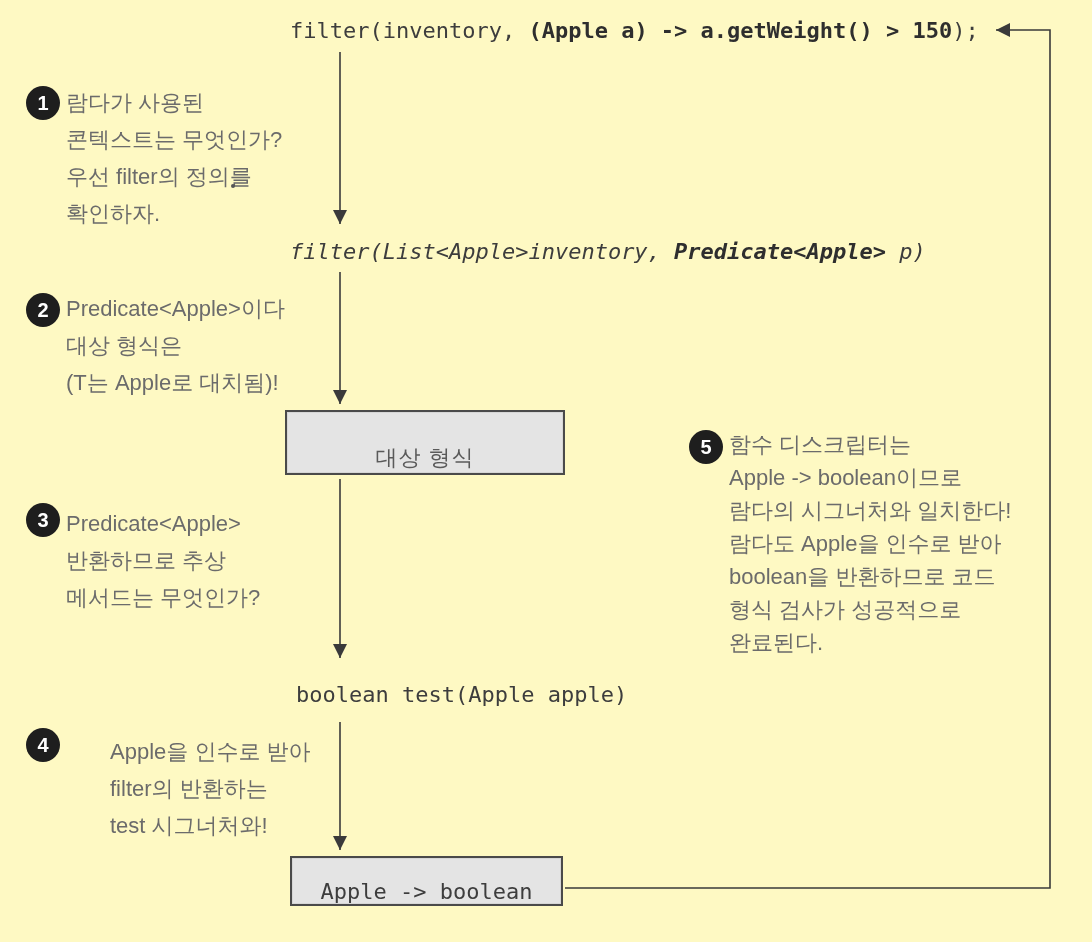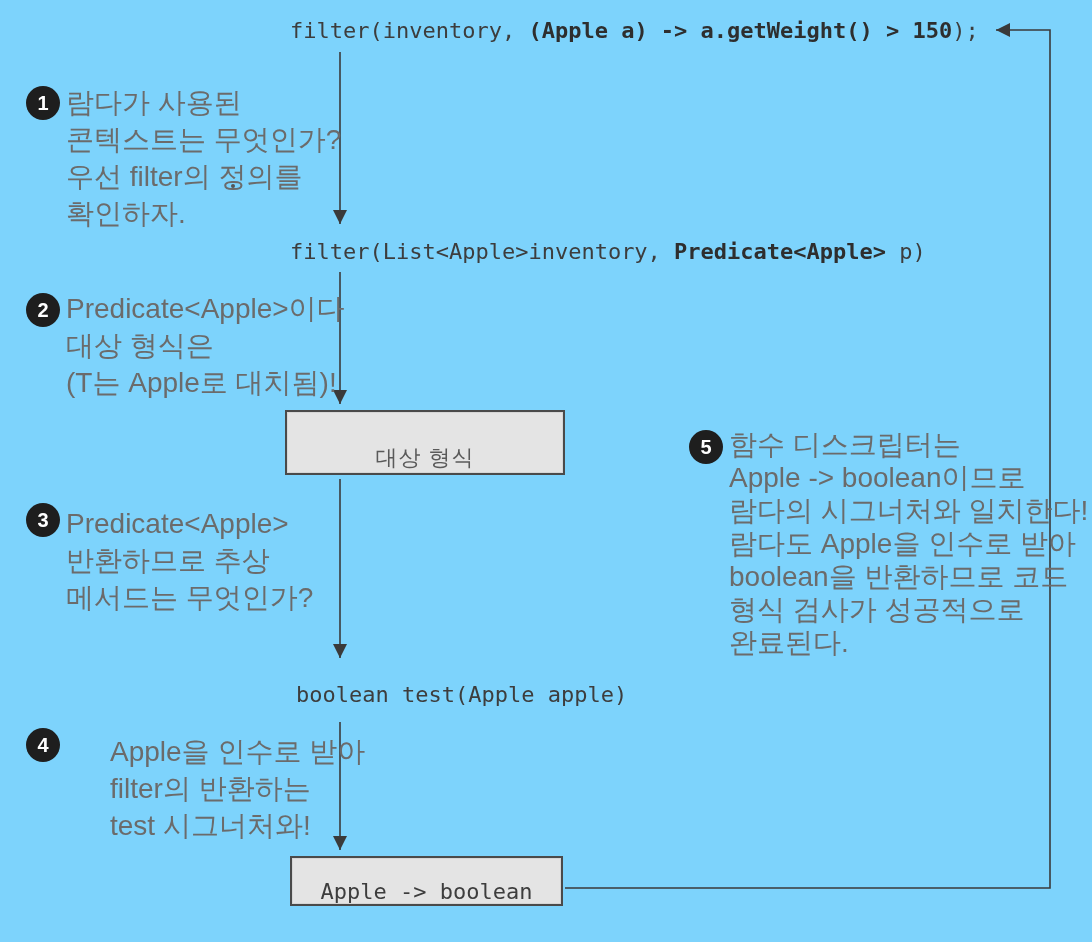--- a/index.html
+++ b/index.html
@@ -1,20 +1,20 @@
 <!DOCTYPE html>
 <html><head>
 <meta charset="utf-8">
 <style>
   * { margin:0; padding:0; box-sizing:border-box; }
   body { background:#ffffff; }
   #canvas {
     position:relative;
     width:1092px; height:942px;
-    background:#7dd3fc;
+    background:#fef9c3;
     overflow:hidden;
     font-family:"Liberation Sans","DejaVu Sans",sans-serif;
   }
   .code {
     position:absolute;
     font-family:"DejaVu Sans Mono","Liberation Mono",monospace;
     font-size:22px;
     color:#3d3d3d;
     white-space:pre;
   }
@@ -33,21 +33,21 @@
     width:34px; height:34px;
     border-radius:50%;
     background:#1e1e1e;
     color:#ffffff;
     font-weight:bold; font-size:20px;
     display:flex; align-items:center; justify-content:center;
   }
   .step-text {
     position:absolute;
     color:#6b6b6b;
-    font-size:28px;
+    font-size:22px;
   }
   .step-text .ln { line-height:37px; white-space:pre; }
   .step-text.tight .ln { line-height:33px; }
   #svg-overlay { position:absolute; left:0; top:0; pointer-events:none; }
   .stray-dot {
     position:absolute; left:231px; top:184px;
     width:4px; height:4px; border-radius:50%;
     background:#555555;
   }
 </style>
@@ -64,21 +64,21 @@
     </defs>
     <line x1="340" y1="52" x2="340" y2="224" stroke="#3a3a3a" stroke-width="1.6" marker-end="url(#ah)"></line>
     <line x1="340" y1="272" x2="340" y2="404" stroke="#3a3a3a" stroke-width="1.6" marker-end="url(#ah)"></line>
     <line x1="340" y1="479" x2="340" y2="658" stroke="#3a3a3a" stroke-width="1.6" marker-end="url(#ah)"></line>
     <line x1="340" y1="722" x2="340" y2="850" stroke="#3a3a3a" stroke-width="1.6" marker-end="url(#ah)"></line>
     <polyline points="565,888 1050,888 1050,30 996,30" fill="none" stroke="#3a3a3a" stroke-width="1.6" marker-end="url(#ah)"></polyline>
   </svg>
 
   <div class="code" style="left:290px; top:18px;"><span>filter(inventory, </span><b>(Apple a) -&gt; a.getWeight() &gt; 150</b><span>);</span></div>
 
-  <div class="code" style="left:290px; top:239px;"><span>filter(List&lt;Apple&gt;inventory, </span><b>Predicate&lt;Apple&gt;</b><span> p)</span></div>
+  <div class="code" style="left:290px; top:239px;font-style:italic;"><span>filter(List&lt;Apple&gt;inventory, </span><b>Predicate&lt;Apple&gt;</b><span> p)</span></div>
 
   <div class="code" style="left:296px; top:682px;">boolean test(Apple apple)</div>
 
   <div class="dbox korean" style="left:285px; top:410px; width:280px; height:65px;">
     <span>대상 형식</span>
   </div>
 
   <div class="dbox mono" style="left:290px; top:856px; width:273px; height:50px;">
     <span>Apple -&gt; boolean</span>
   </div>

